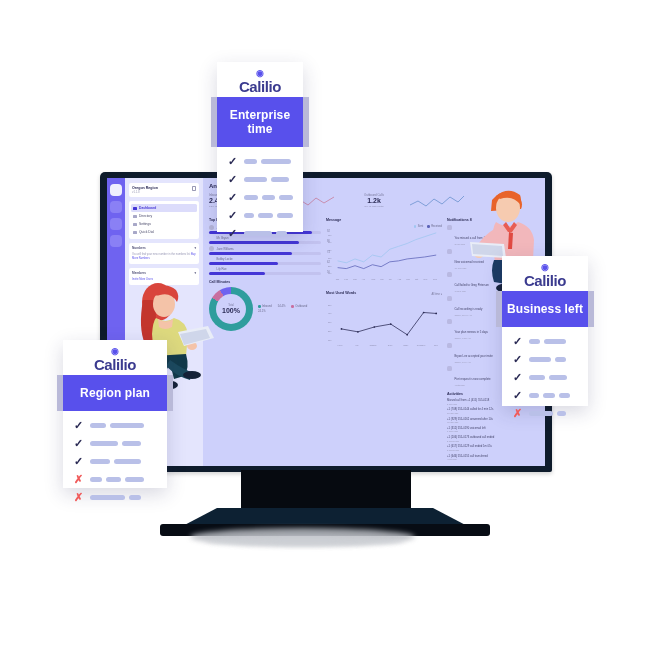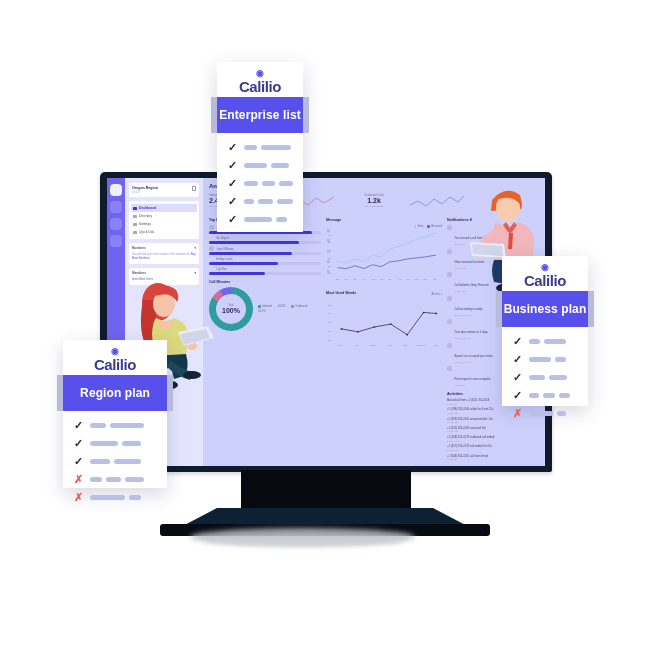--- a/index.html
+++ b/index.html
@@ -511,21 +511,21 @@
   </svg>
 
   <div class="plan" style="left:217px; top:62px; width:86px; height:170px;">
     <div class="plan-logo">
       <div class="logo-mark">◉</div>
       <div class="logo-word">Calilio</div>
     </div>
     <div class="plan-btn">
       <span class="tab-l"></span>
       <span class="tab-r"></span>
-      <span>Enterprise list</span>
+      <span>Enterprise time</span>
     </div>
     <div class="plan-list">
       <div class="pl-row">
         <span class="mk ok">✓</span>
         <span class="bars">
             <i class="bar" style="width:26%"></i>
             <i class="bar" style="width:62%"></i>
           </span>
       </div>
       <div class="pl-row">
@@ -562,21 +562,21 @@
   </div>
 
   <div class="plan" style="left:502px; top:256px; width:86px; height:150px;">
     <div class="plan-logo">
       <div class="logo-mark">◉</div>
       <div class="logo-word">Calilio</div>
     </div>
     <div class="plan-btn">
       <span class="tab-l"></span>
       <span class="tab-r"></span>
-      <span>Business plan</span>
+      <span>Business left</span>
     </div>
     <div class="plan-list">
       <div class="pl-row">
         <span class="mk ok">✓</span>
         <span class="bars">
             <i class="bar" style="width:22%"></i>
             <i class="bar" style="width:46%"></i>
           </span>
       </div>
       <div class="pl-row">

